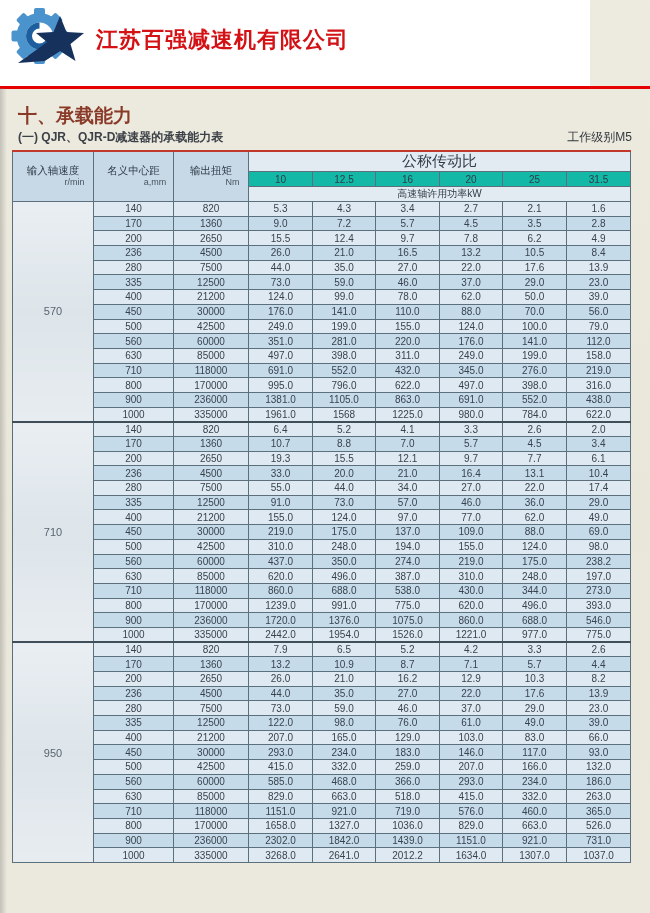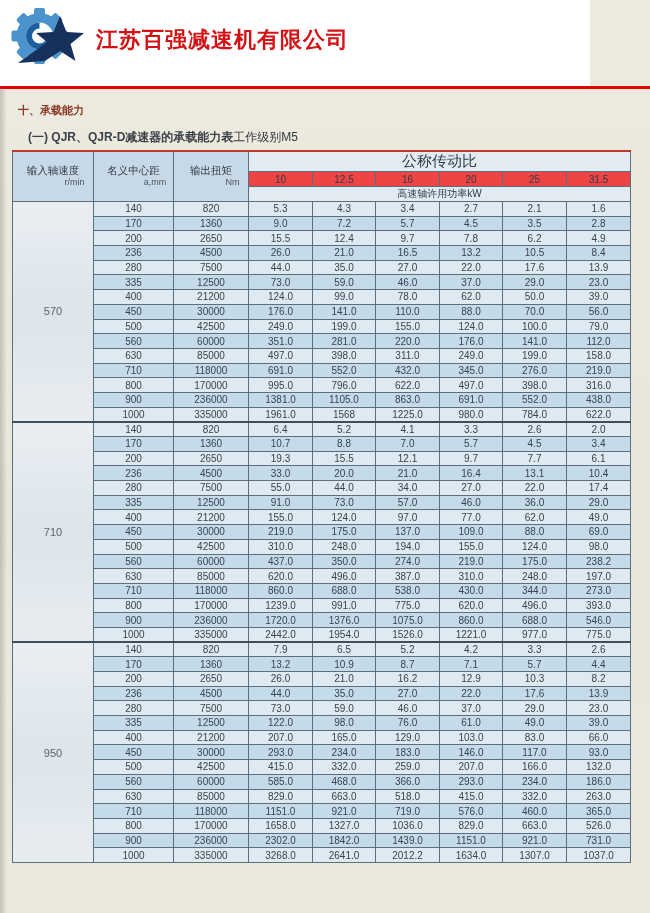--- a/index.html
+++ b/index.html
@@ -20,23 +20,23 @@
   .logo { width:86px; height:64px; flex:0 0 auto; }
   .company-name {
     font-size:22px; font-weight:bold; letter-spacing:1px;
     margin-left:2px; margin-top:4px;
   }
   .red-rule { position:absolute; top:86px; left:0; width:650px; height:3px; }
   
   .content { position:absolute; top:89px; left:0; width:650px; height:824px; }
   .section-title {
     position:absolute; left:18px; top:14px;
-    font-size:11px; font-weight:bold;
-  }
-  .subtitle-row { position:absolute; left:28px; top:40px; width:614px; display:flex; justify-content:flex-start; align-items:baseline; }
+    font-size:19px; font-weight:bold;
+  }
+  .subtitle-row { position:absolute; left:18px; top:40px; width:614px; display:flex; justify-content:space-between; align-items:baseline; }
   .subtitle { font-size:12px; font-weight:bold; color:#3c4148; }
   .work-level { font-size:12px; color:#33383f; }
   
   table.cap {
     position:absolute; left:12px; top:61px;
     width:618px; border-collapse:collapse; table-layout:fixed;
     border:1px solid #5b6f7c;
     background:#dfe9f1;
     font-size:10px; color:#39434e;
   }
@@ -45,21 +45,21 @@
     text-align:center; vertical-align:middle;
     font-weight:normal;
     overflow:hidden; white-space:nowrap;
   }
   thead tr.hrow-top th { border-top:2px solid #c0392b; }
   th.main-head {
     background:#c7d9e6; font-size:10.5px; color:#2f3b47; line-height:1.25;
   }
   th.main-head .unit { font-size:9px; color:#4a5560; font-weight:normal;padding-left:43px; }
   th.span-head { background:#e2ebf1; height:13px; font-size:15px; color:#2f3b47; font-weight:bold; }
-  th.ratio-head { background:#ef4444; height:15px; font-size:10px; color:#2f3b47; }
+  th.ratio-head { background:#14b8a6; height:15px; font-size:10px; color:#2f3b47; }
   th.power-head { background:#e2ebf1; height:13px; font-size:10px; color:#2f3b47; font-weight:normal; }
   tbody td { height:14.7px; }
   tr.row-light td { background:#dfe9f1; }
   tr.row-blue  td { background:#c6dbea; }
   tr.red-top td { border-top:1px solid #a8534a; }
   tr.group-start td { border-top:2px solid #3f4f5a; }
   td.speed-cell {
     background:linear-gradient(180deg,#e9eef2 0%,#dde5ea 50%,#e7ecf0 100%) !important;
     font-size:11px; color:#5a6570;
   }

